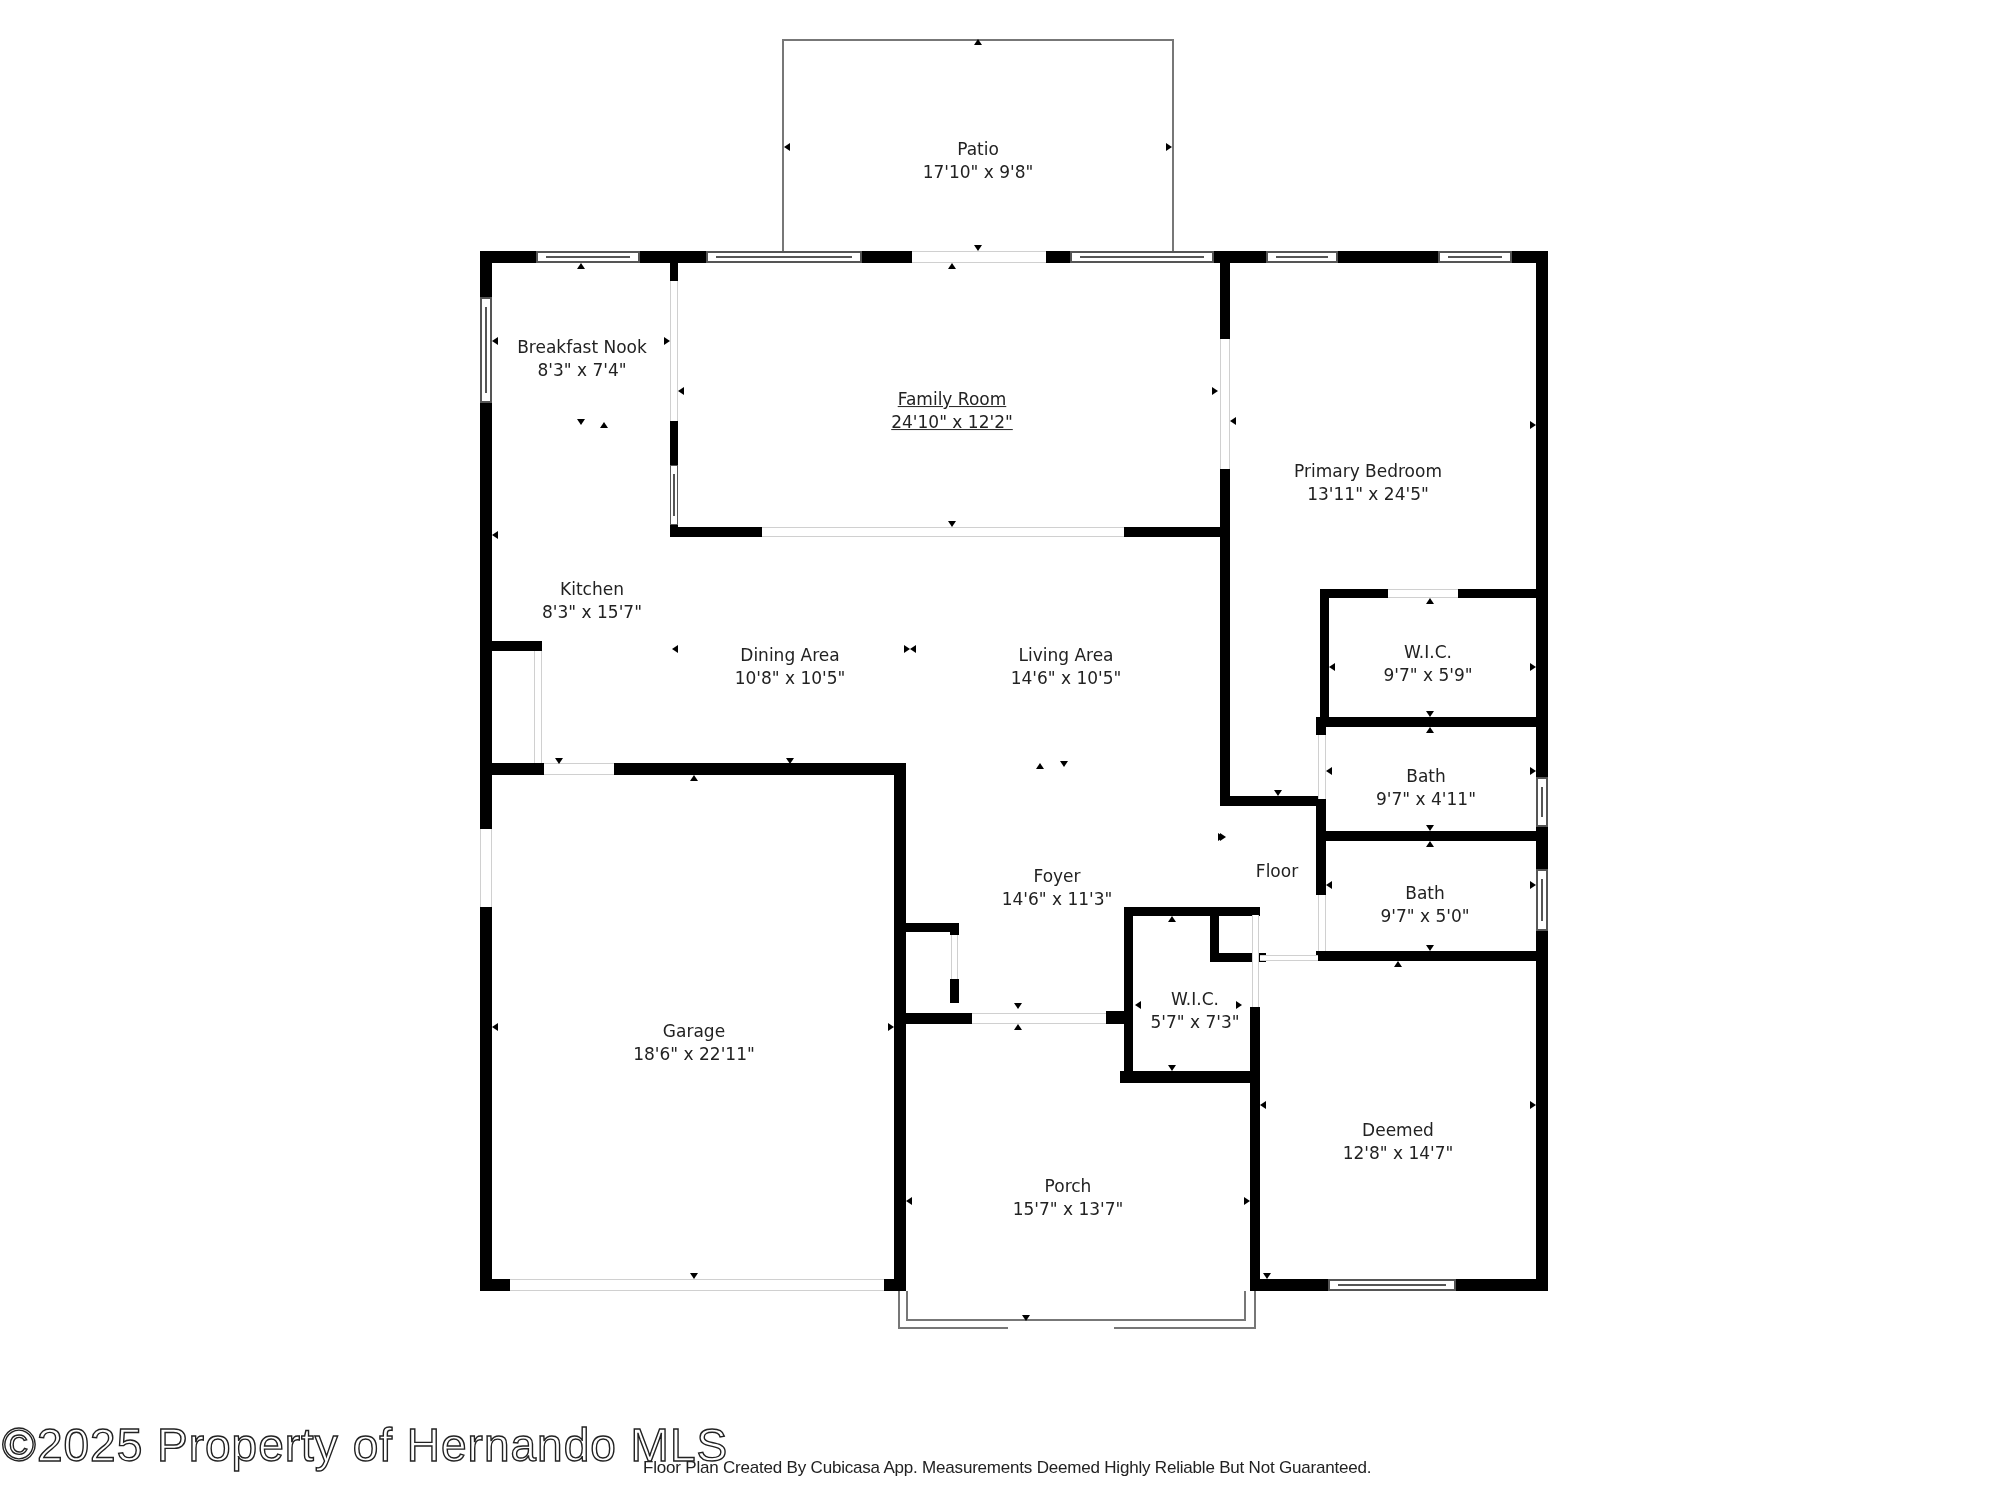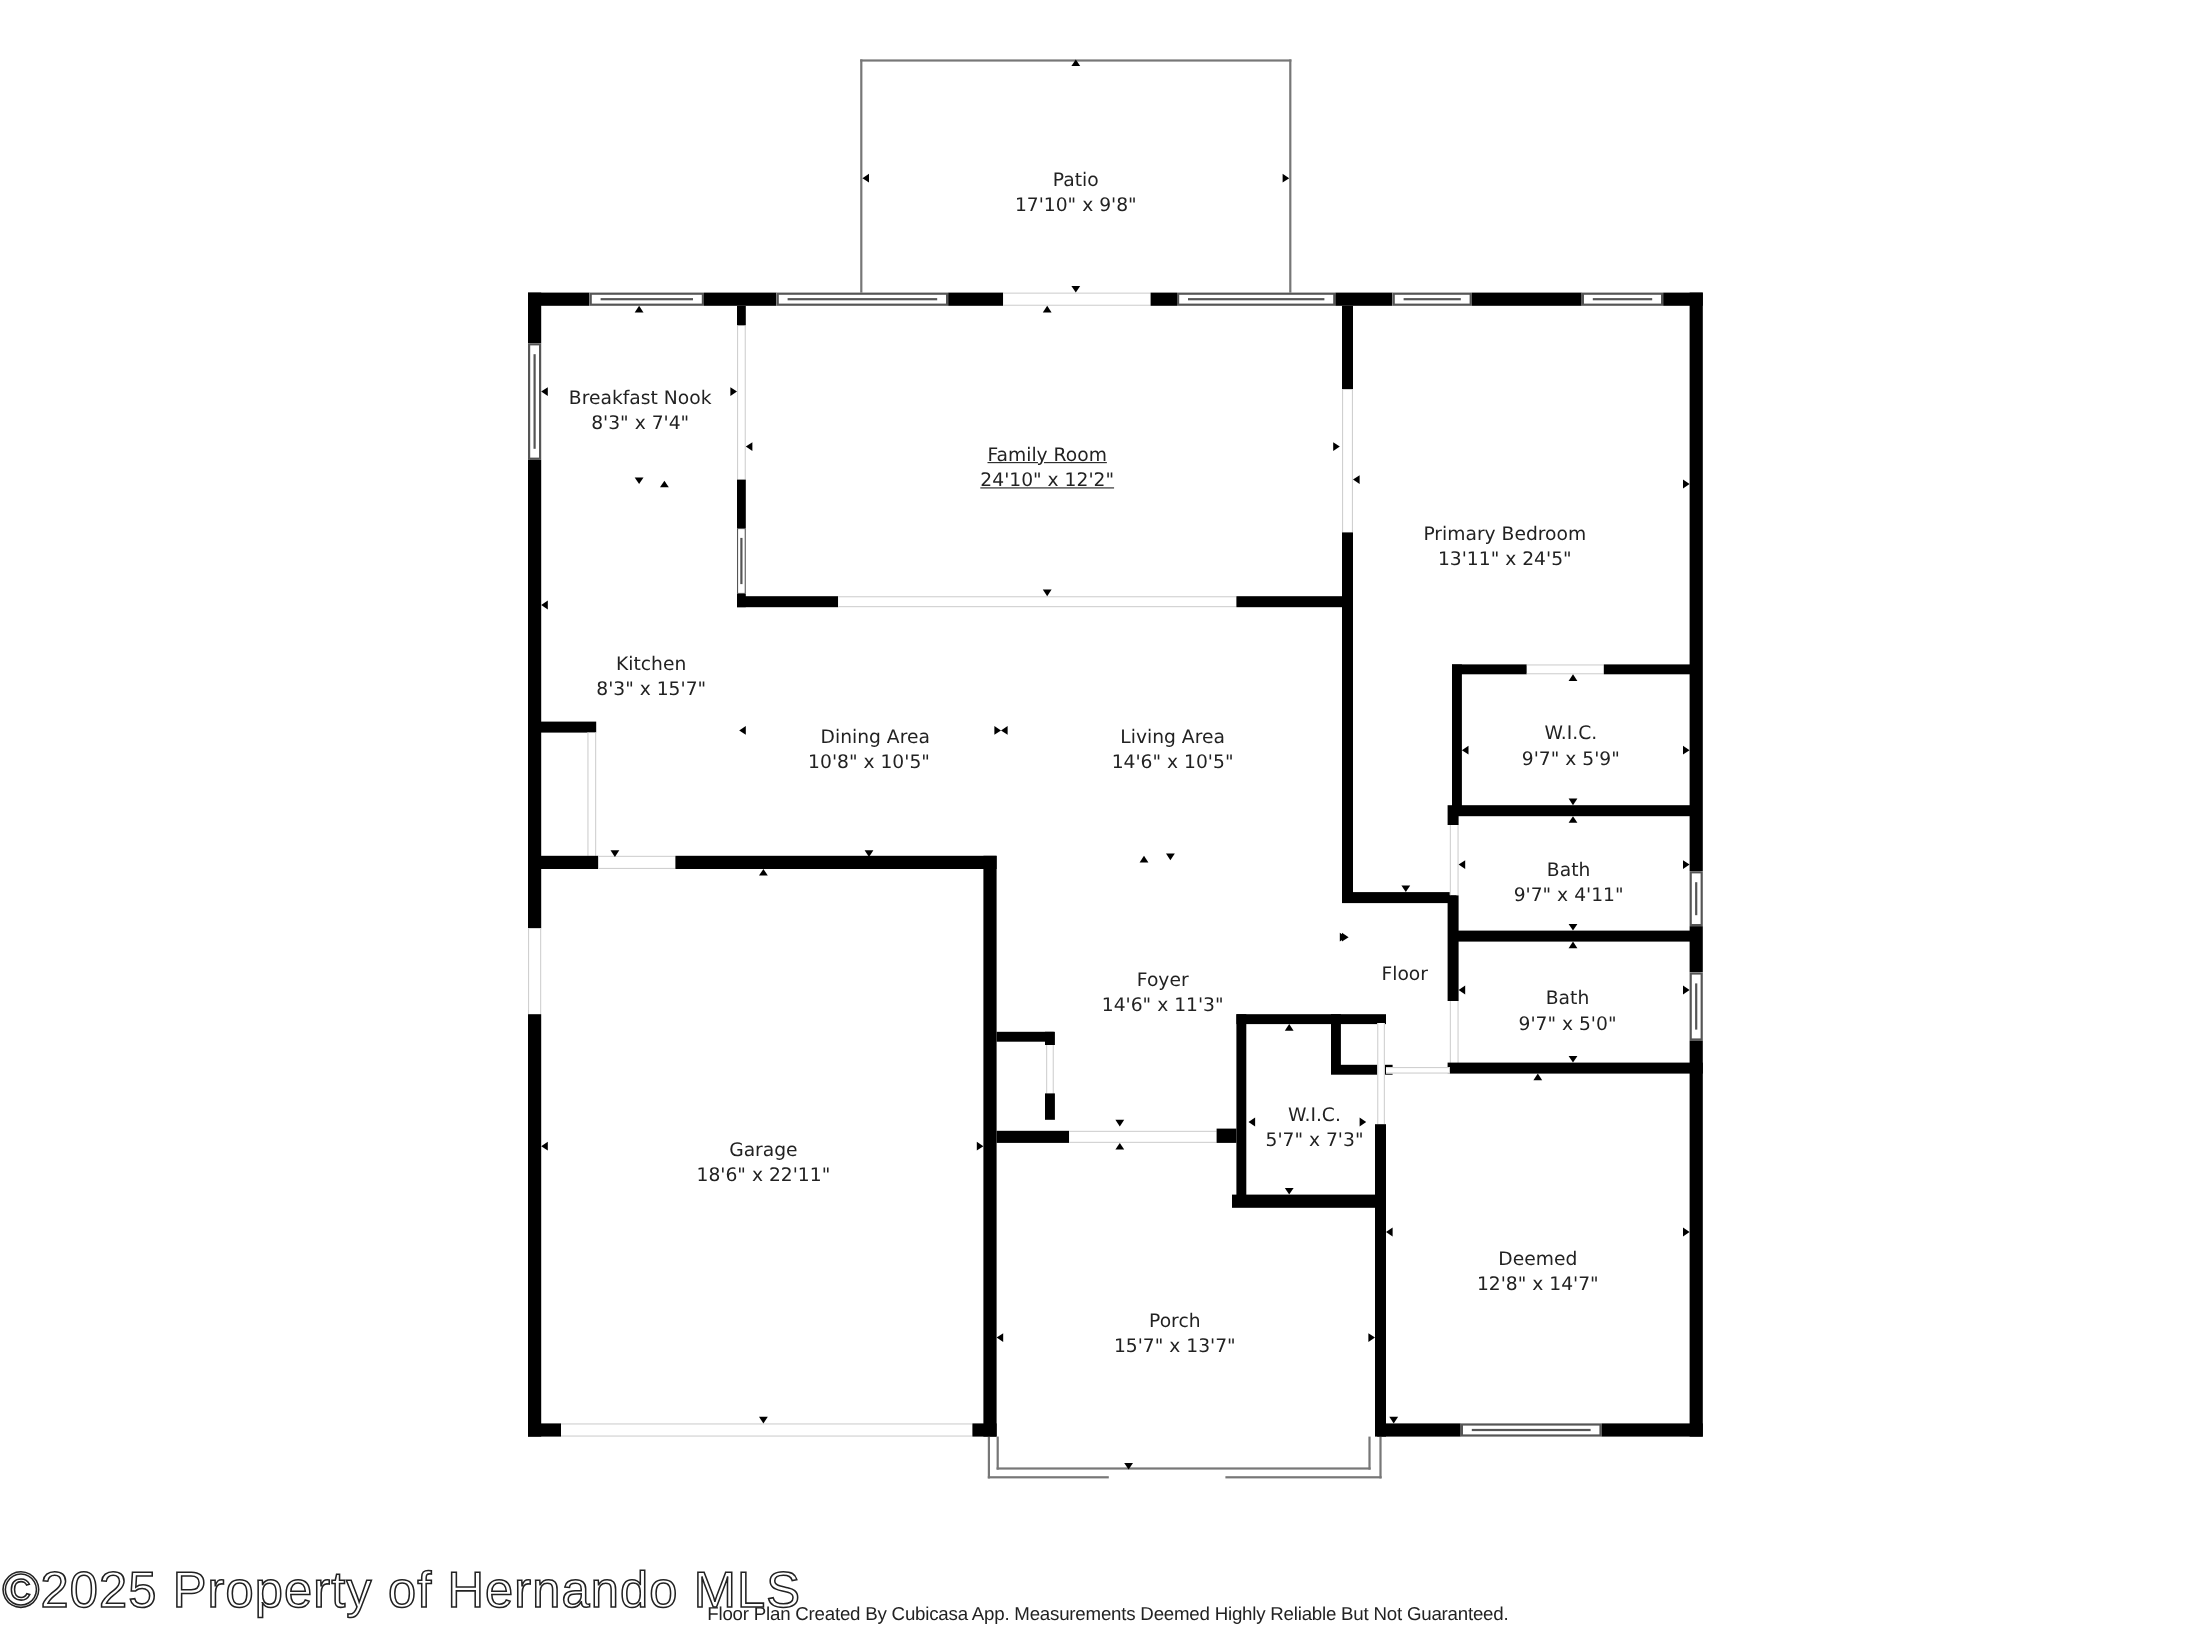--- a/index.html
+++ b/index.html
@@ -1,17 +1,17 @@
 <!DOCTYPE html>
 <html><head>
 <meta charset="utf-8">
 <style>
   html, body { margin:0; padding:0; background:#ffffff; }
   body { width:2000px; height:1500px; position:relative; overflow:hidden; font-family:"DejaVu Sans", sans-serif; }
-  .plan { position:absolute; left:0; top:16px; width:2000px; height:1172px; }
+  .plan { position:absolute; left:0; top:1px; width:2000px; height:1172px; }
   .wall { position:absolute; background:#000; }
   .thin { position:absolute; border:2px solid #777; box-sizing:border-box; background:transparent; }
   .opening { position:absolute; background:#fff; border-top:1px solid #d0d0d0; border-bottom:1px solid #d0d0d0; box-sizing:border-box; }
   .opening.v { border-top:none; border-bottom:none; border-left:1px solid #d0d0d0; border-right:1px solid #d0d0d0; }
   .window { position:absolute; background:#fff; border:2px solid #555; box-sizing:border-box; }
   .window::after { content:""; position:absolute; left:8px; right:8px; top:50%; height:0; border-top:2px solid #555; transform:translateY(-50%); }
   .window.v::after { left:50%; right:auto; top:8px; bottom:8px; height:auto; width:0; border-top:none; border-left:2px solid #555; transform:translateX(-50%); }
   .room-label { position:absolute; transform:translate(-50%,-50%); text-align:center; color:#222; white-space:nowrap; line-height:1.35; }
   .room-name { font-size:17px; display:block; }
   .room-dim { font-size:17px; display:block; }
@@ -195,21 +195,21 @@
     <span class="room-dim">24'10" x 12'2"</span>
   </div>
   <div class="room-label" style="left:1368px; top:482px;">
     <span class="room-name">Primary Bedroom</span>
     <span class="room-dim">13'11" x 24'5"</span>
   </div>
   <div class="room-label" style="left:592px; top:600px;">
     <span class="room-name">Kitchen</span>
     <span class="room-dim">8'3" x 15'7"</span>
   </div>
-  <div class="room-label" style="left:790px; top:666px;text-align:right;">
+  <div class="room-label" style="left:790px; top:666px;">
     <span class="room-name">Dining Area</span>
     <span class="room-dim">10'8" x 10'5"</span>
   </div>
   <div class="room-label" style="left:1066px; top:666px;">
     <span class="room-name">Living Area</span>
     <span class="room-dim">14'6" x 10'5"</span>
   </div>
   <div class="room-label" style="left:1428px; top:663px;">
     <span class="room-name">W.I.C.</span>
     <span class="room-dim">9'7" x 5'9"</span>

